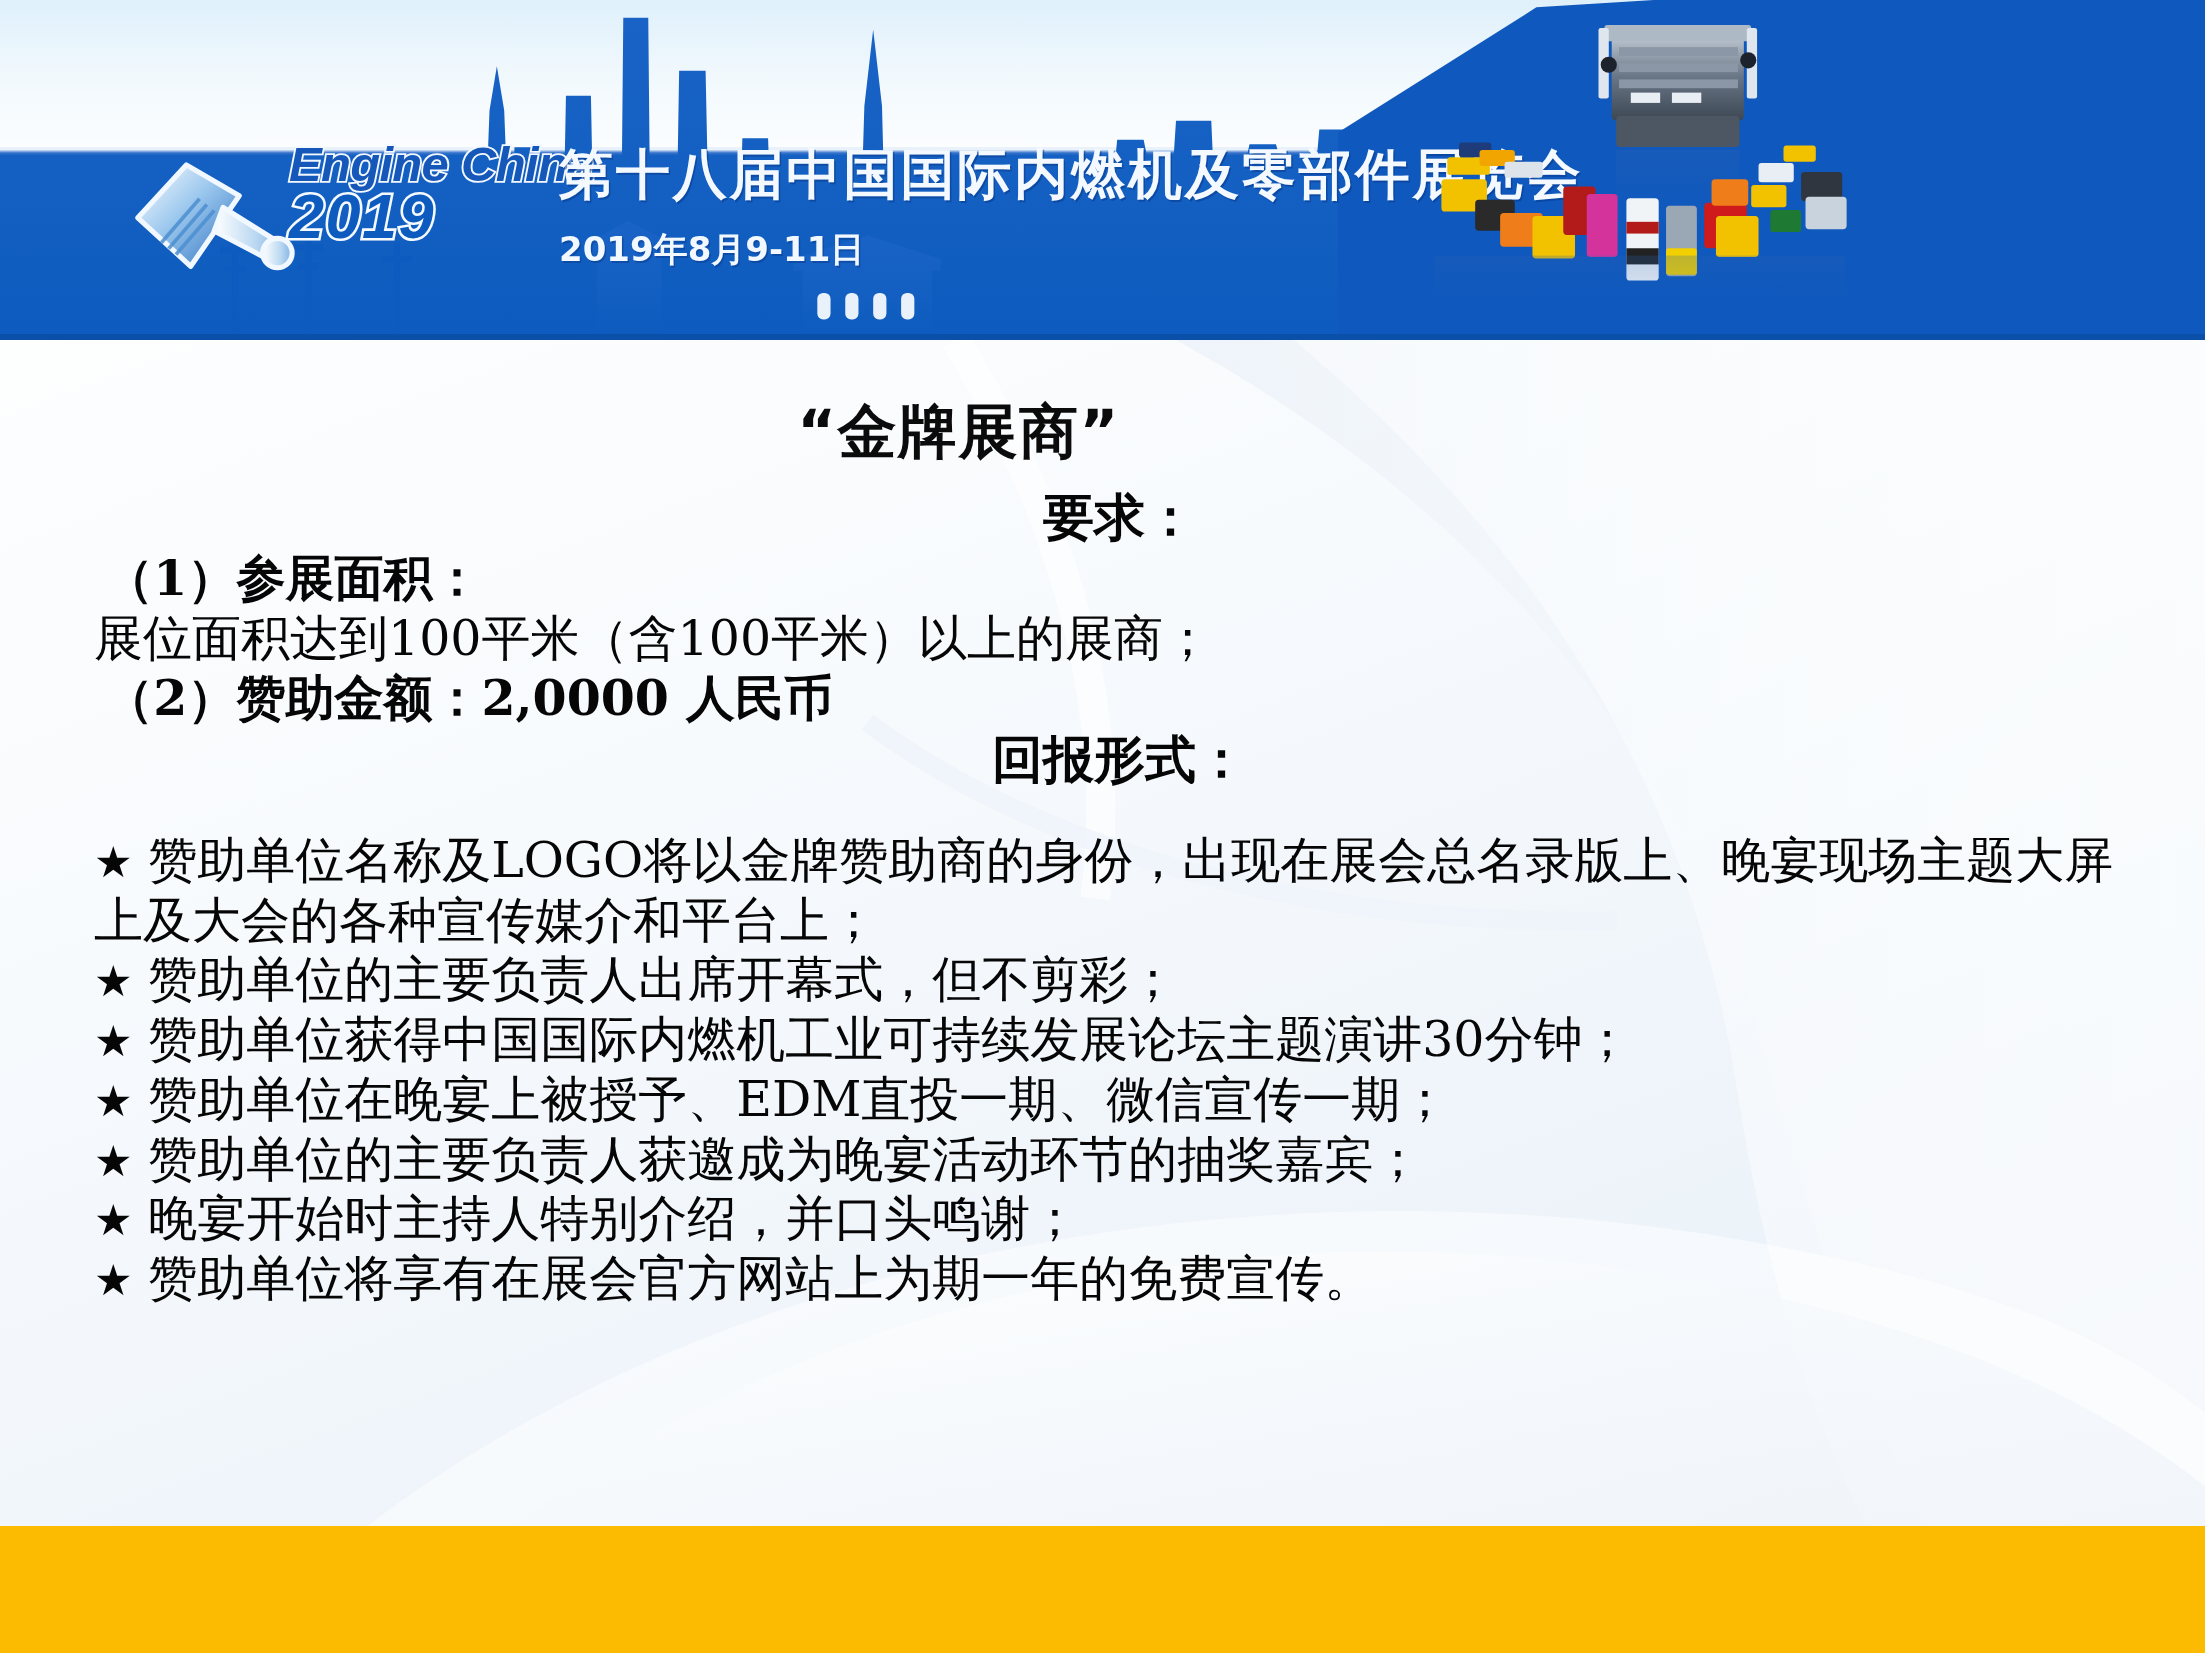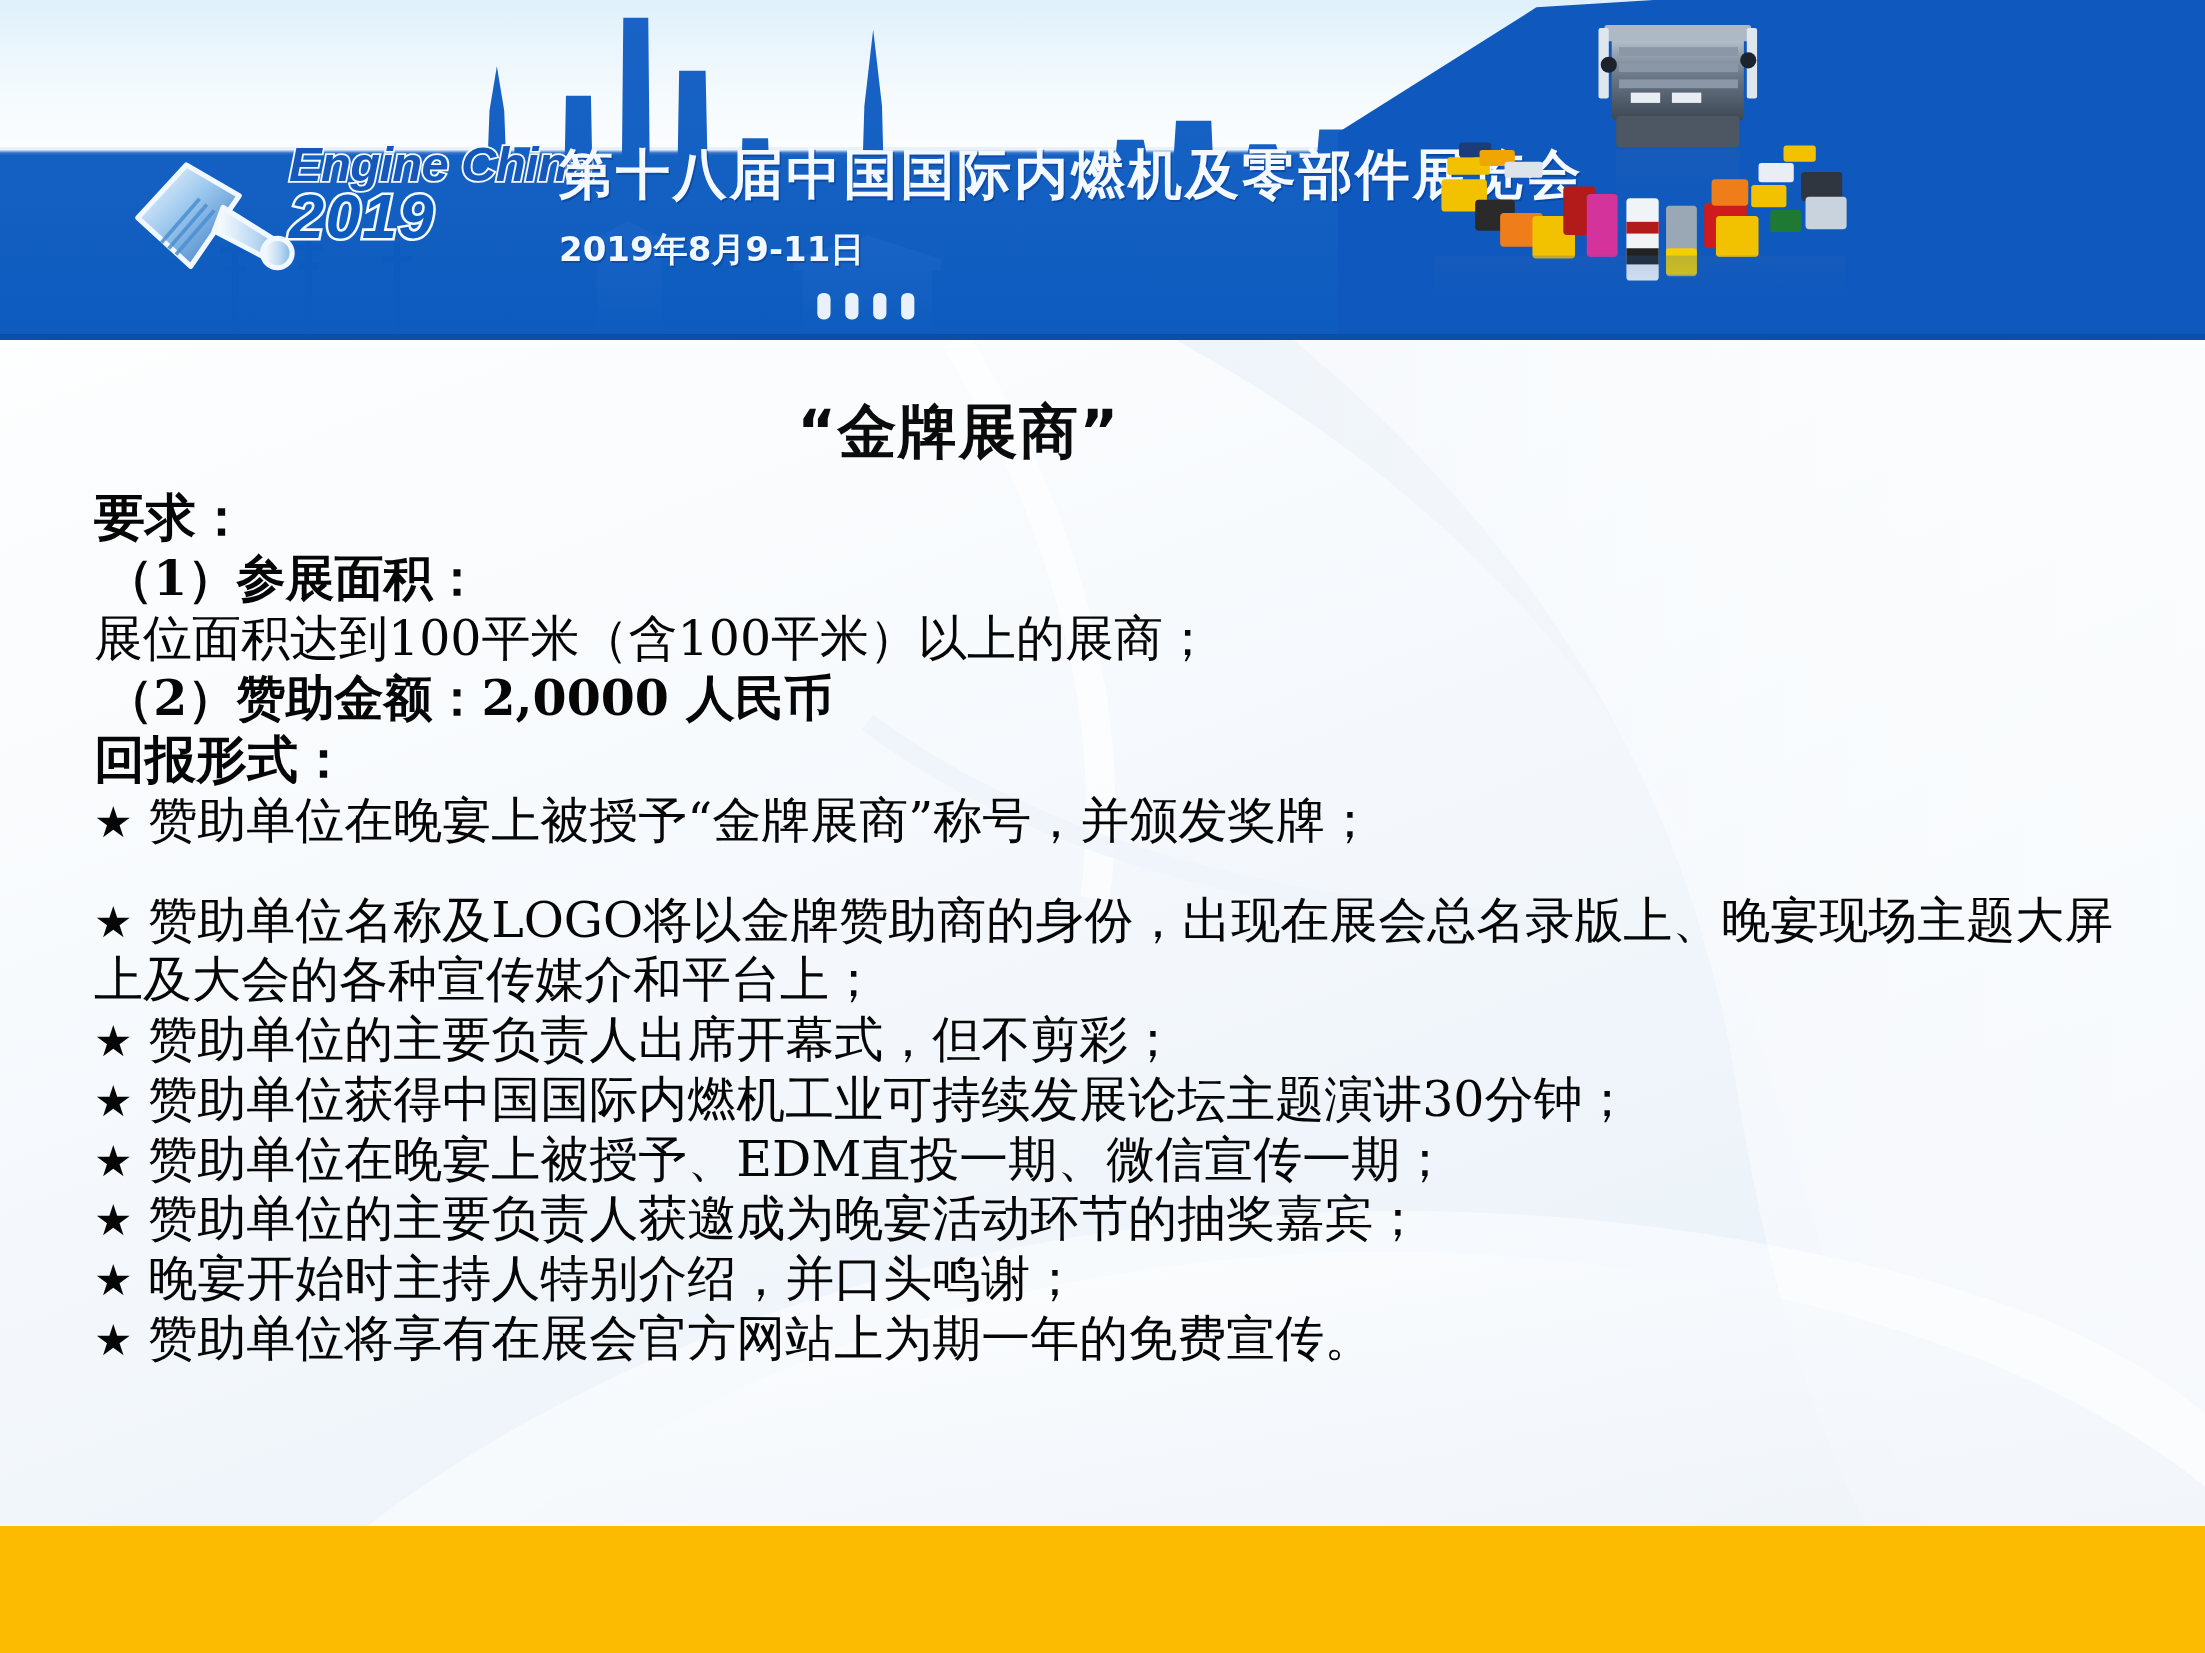--- a/index.html
+++ b/index.html
@@ -54,21 +54,21 @@
            overflow:hidden;}
   .swoosh{position:absolute;left:0;top:0;width:2205px;height:1186px;}
 
   .title{position:absolute;left:0;top:53px;width:1917px;text-align:center;
         font-family:"DejaVu Sans","Liberation Sans",sans-serif;font-weight:700;
         font-size:59px;color:#0b0b0b;letter-spacing:1.5px;}
 
   .body-txt{position:absolute;left:94px;top:147px;width:2051px;}
   .ln{font-family:"DejaVu Serif","Liberation Serif",serif;color:#060606;
       font-size:49px;line-height:1.22;white-space:nowrap;}
-  .ln.bold{font-weight:700;font-family:"DejaVu Sans","Liberation Sans",sans-serif;font-size:51px;}
+  .ln.bold{font-weight:700;font-family:"DejaVu Sans","Liberation Sans",sans-serif;font-size:51px;text-align:center;}
   .ln.indent{padding-left:10.3px;font-weight:bold;}
   .ln .star{font-family:"DejaVu Sans","Liberation Sans",sans-serif;font-size:43px;}
   .ln.wrap{white-space:normal;margin-top:40px;}
 
   
   .footer{position:absolute;left:0;bottom:0;width:2205px;height:128px;background:#fcbb00;}
 </style>
 </head>
 <body>
 
@@ -281,24 +281,20 @@
     <div class="body-txt">
 
       <div class="ln bold">要求：</div>
 
       <div class="ln indent">（1）参展面积：</div>
       <div class="ln">展位面积达到100平米（含100平米）以上的展商；</div>
       <div class="ln indent">（2）赞助金额：2,0000 人民币</div>
 
       <div class="ln bold">回报形式：</div>
 
-      <div class="ln">
-        <span class="star">★</span>
-        <span>赞助单位在晚宴上被授予“金牌展商”称号，并颁发奖牌；</span>
-      </div>
 
       <div class="ln wrap">
         <span class="star">★</span>
         <span>赞助单位名称及LOGO将以金牌赞助商的身份，出现在展会总名录版上、晚宴现场主题大屏上及大会的各种宣传媒介和平台上；</span>
       </div>
 
       <div class="ln">
         <span class="star">★</span>
         <span>赞助单位的主要负责人出席开幕式，但不剪彩；</span>
       </div>

